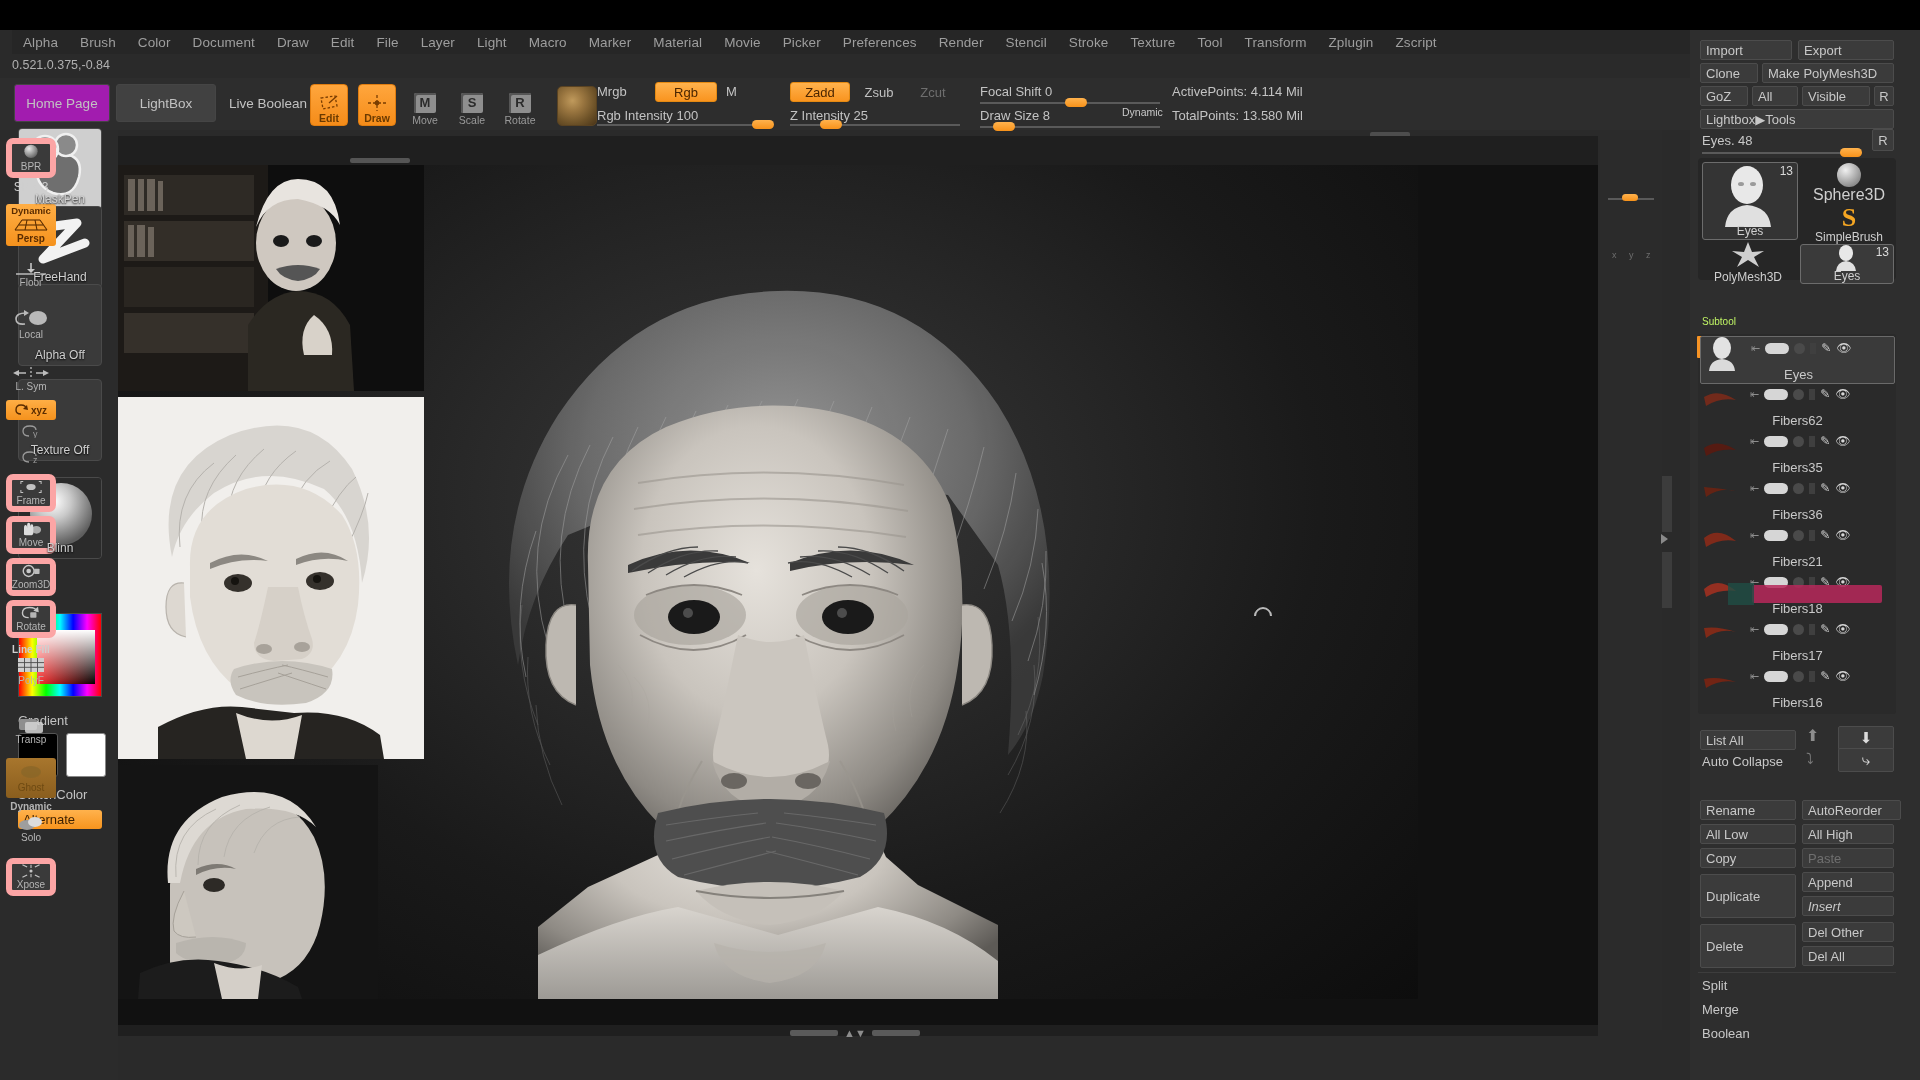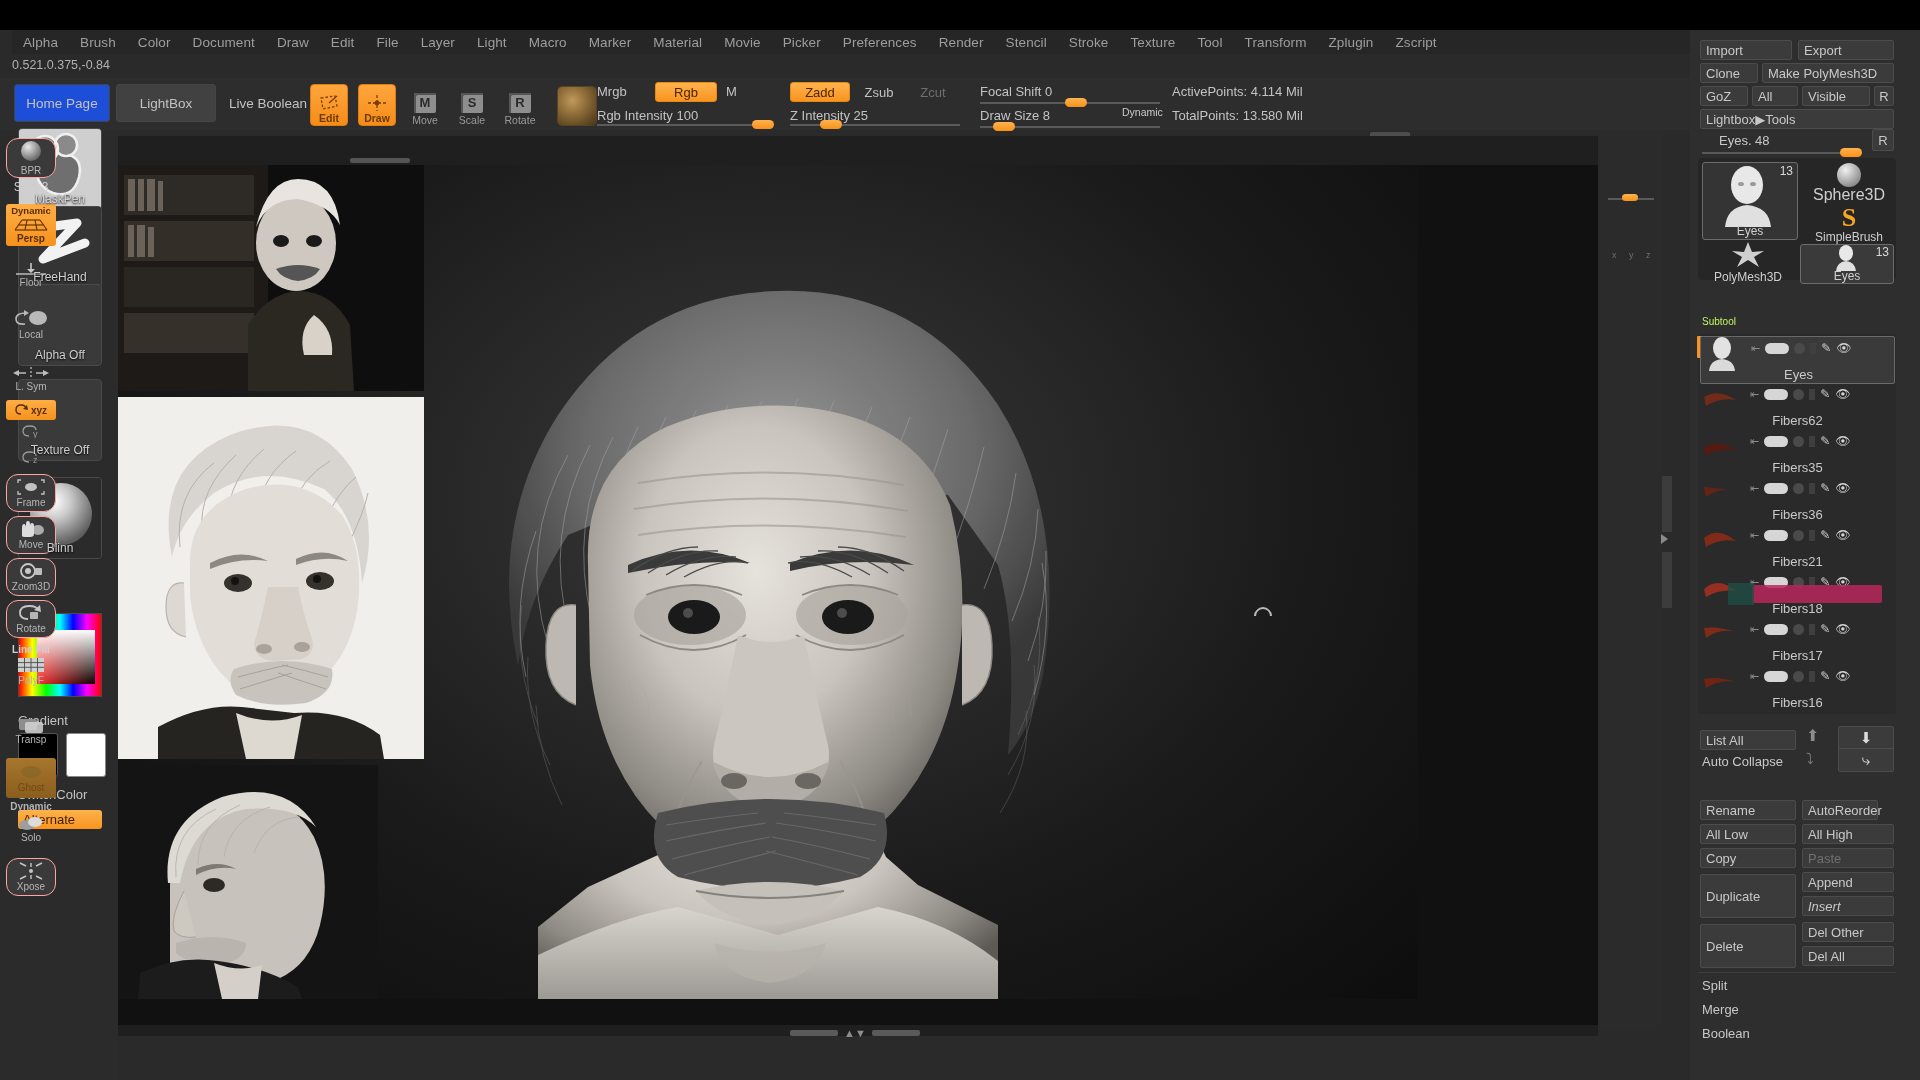--- a/index.html
+++ b/index.html
@@ -36,21 +36,21 @@
     font-size: 12.5px; color: #b0b0b0;
   }
 
   
   .toolbar {
     position: absolute; left: 0; top: 78px; width: 1920px; height: 52px;
     background: #2d2d2d;
   }
   .tb-btn {
     position: absolute; height: 38px;
-    background: #1d4ed8; border: 1px solid #454545; border-radius: 3px;
+    background: #a21caf; border: 1px solid #454545; border-radius: 3px;
     display: flex; align-items: center; justify-content: center;
     font-size: 13.5px; color: #c2c2c2;
   }
   .tb-home { left: 14px; top: 84px; width: 96px; }
   .tb-lightbox { left: 116px; top: 84px; width: 100px; background:#414141; }
   .tb-liveb { left: 218px; top: 84px; width: 100px; background:transparent; border-color:transparent; }
 
   .orange-sq {
     position: absolute; width: 38px; height: 42px;
     background: linear-gradient(#ffa63d,#f58c19);
@@ -168,21 +168,21 @@
 
   
   .rtool { position:absolute; left:1600px; top:130px; width:62px; height:900px; background:#2b2b2b; }
   .rt-item {
     position:absolute; left:6px; width:50px;
     display:flex; flex-direction:column; align-items:center; justify-content:center;
   }
   .rt-item .cap { font-size:10px; color:#b5b5b5; line-height:1.1; margin-top:1px; }
   .rt-item.sel { background:linear-gradient(#ffae45,#f5921d); border-radius:3px; }
   .rt-item.sel .cap { color:#5a2c00; font-weight:700; }
-  .rt-item.boxed { background:#3a3a3a; border:1px solid #fca5a5; border-radius:12px; }
+  .rt-item.boxed { background:#3a3a3a; border:6px solid #fca5a5; border-radius:7px; }
   .rt-item.brownsel { background:linear-gradient(#a8762d,#8a5e1e); border-radius:3px; }
 
   
   .rpanel { position:absolute; left:1690px; top:30px; width:230px; height:1050px; background:#2e2e2e; }
   .rp-btn {
     position:absolute; height:20px;
     background:#3b3b3b; border:1px solid #4c4c4c; border-radius:2px;
     font-size:13px; color:#c8c8c8;
     display:flex; align-items:center; padding-left:5px;
   }
@@ -814,21 +814,21 @@
   <div class="rp-btn" style="left:1700px;top:63px;width:58px;">Clone</div>
   <div class="rp-btn" style="left:1762px;top:63px;width:132px;">Make PolyMesh3D</div>
 
   <div class="rp-btn" style="left:1700px;top:86px;width:48px;">GoZ</div>
   <div class="rp-btn" style="left:1752px;top:86px;width:46px;">All</div>
   <div class="rp-btn" style="left:1802px;top:86px;width:68px;">Visible</div>
   <div class="rp-btn" style="left:1874px;top:86px;width:20px;justify-content:center;padding-left:0;">R</div>
 
   <div class="rp-btn" style="left:1700px;top:109px;width:194px;">Lightbox▶Tools</div>
 
-  <div class="rp-label" style="left:1702px;top:133px;margin-left:17px;">Eyes. 48</div>
+  <div class="rp-label" style="left:1702px;top:133px;">Eyes. 48</div>
   <div class="slider-track" style="left:1702px;top:152px;width:160px;"></div>
   <div class="slider-knob" style="left:1840px;top:148px;"></div>
   <div class="rp-btn" style="left:1872px;top:129px;width:22px;height:22px;justify-content:center;padding-left:0;">R</div>
 
   <div style="position:absolute;left:1698px;top:158px;width:198px;height:122px;background:#262626;border-radius:4px;"></div>
 
   <div style="position:absolute;left:1702px;top:162px;width:96px;height:78px;background:#343434;border:1px solid #6c6c6c;border-radius:3px;">
     <svg width="94" height="62" viewBox="0 0 94 62" style="position:absolute;left:0;top:2px">
       <ellipse cx="44" cy="20" rx="16" ry="19" fill="#e8e8e8"></ellipse>
       <path d="M22 62 Q24 42 44 40 Q66 42 68 62Z" fill="#e0e0e0"></path>
@@ -999,21 +999,21 @@
 
   <div class="rp-btn" style="left:1700px;top:730px;width:96px;">List All</div>
   <div style="position:absolute;left:1806px;top:726px;font-size:16px;color:#8d8d8d;">⬆</div>
   <div class="rp-btn" style="left:1838px;top:726px;width:56px;height:24px;justify-content:center;padding-left:0;color:#dcdcdc;font-size:15px;">⬇</div>
 
   <div class="rp-label" style="left:1702px;top:754px;">Auto Collapse</div>
   <div style="position:absolute;left:1806px;top:750px;font-size:15px;color:#7d7d7d;">⤵</div>
   <div class="rp-btn" style="left:1838px;top:748px;width:56px;height:24px;justify-content:center;padding-left:0;color:#dcdcdc;font-size:15px;">⤷</div>
 
   <div class="rp-btn" style="left:1700px;top:800px;width:96px;">Rename</div>
-  <div class="rp-btn" style="left:1802px;top:800px;width:76px;">AutoReorder</div>
+  <div class="rp-btn" style="left:1802px;top:800px;width:99px;">AutoReorder</div>
 
   <div class="rp-btn" style="left:1700px;top:824px;width:96px;">All Low</div>
   <div class="rp-btn" style="left:1802px;top:824px;width:92px;">All High</div>
 
   <div class="rp-btn" style="left:1700px;top:848px;width:96px;">Copy</div>
   <div class="rp-btn dim" style="left:1802px;top:848px;width:92px;">Paste</div>
 
   <div class="rp-btn" style="left:1700px;top:874px;width:96px;height:44px;">Duplicate</div>
   <div class="rp-btn" style="left:1802px;top:872px;width:92px;">Append</div>
   <div class="rp-btn" style="left:1802px;top:896px;width:92px;font-style:italic;">Insert</div>

